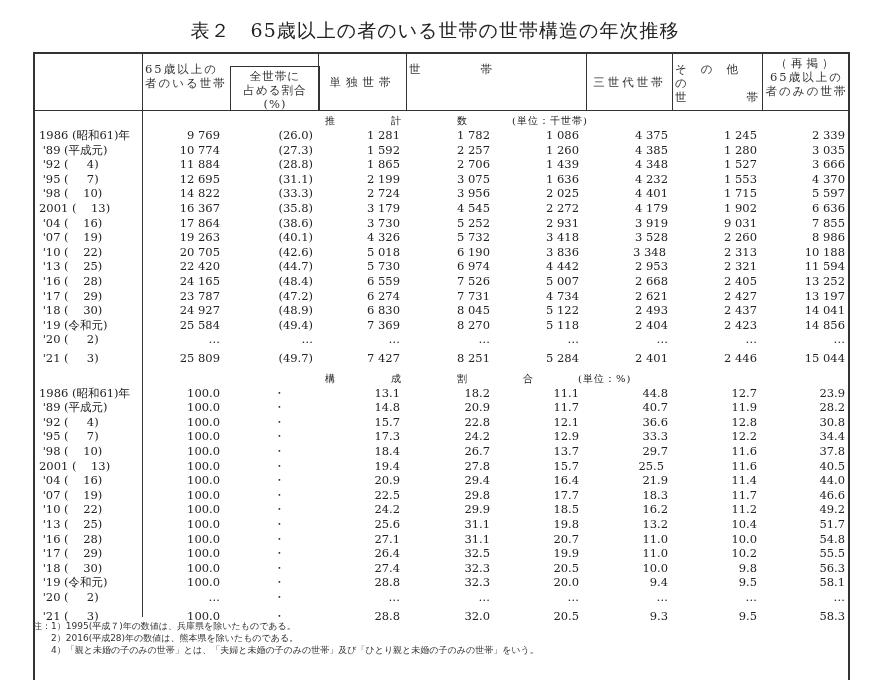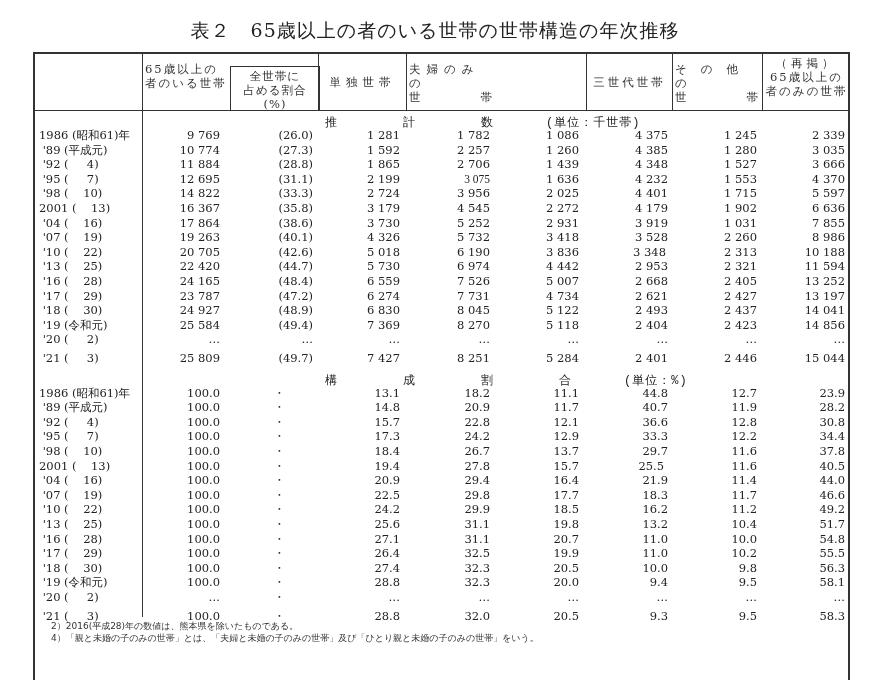--- a/index.html
+++ b/index.html
@@ -14,21 +14,21 @@
            font-size: 11.5px; line-height: 14px; color: #333; padding: 8px 2px 0 2px; letter-spacing: 2px; }
   .hcell.center { display: flex; align-items: center; justify-content: center; padding-top: 0; }
   .hcell.share { top: 12px; height: 44px; border-left: 1.5px solid #333; border-right: 1.5px solid #333; border-top: 1.5px solid #333;
                  text-align: center; padding-top: 2px; letter-spacing: 1px; }
   .spread { display: flex; justify-content: space-between; }
   .body { position: absolute; top: 56px; left: 0; width: 100%; }
   .yearcol { position: absolute; left: 0; top: 0; width: 107px; height: 507px; border-right: 1.5px solid #333; }
   .row { position: absolute; left: 0; width: 815px; height: 14px; font-size: 11.5px; line-height: 14px; }
   .yr { position: absolute; left: 4px; width: 100px; white-space: pre; font-size: 11.5px; }
   .num { position: absolute; text-align: right; white-space: pre; font-family: "DejaVu Serif", "Liberation Serif", serif; font-size: 11.5px; }
-  .sect { position: absolute; font-size: 12px; letter-spacing: 1px; white-space: pre; font-family: Liberation Mono, monospace; }
+  .sect { position: absolute; font-size: 10px; letter-spacing: 1px; white-space: pre; }
   .notes { position: absolute; left: 33px; top: 620px; font-size: 9px; line-height: 12px; color: #333; font-family: "DejaVu Sans", "Liberation Sans", sans-serif; }
   .notes div { white-space: pre; }
 </style>
 </head>
 <body>
 
 <div class="title">表２　65歳以上の者のいる世帯の世帯構造の年次推移</div>
 
 <div class="tbl">
   <div class="hdr">
@@ -39,21 +39,20 @@
     </div>
     <div class="hcell share" style="left:195px;width:90px;">
       <div>全世帯に</div>
       <div>占める割合</div>
       <div>(%)</div>
     </div>
     <div class="hcell center" style="left:283px;width:88px;">
       <span style="letter-spacing:5px;">単独世帯</span>
     </div>
     <div class="hcell" style="left:371px;width:90px;">
-      <div style="letter-spacing:6px;">夫婦のみの</div>
       <div class="spread">
         <span>世</span>
         <span>帯</span>
       </div>
     </div>
     <div class="hcell center" style="left:551px;width:86px;">
       <span style="letter-spacing:3px;">三世代世帯</span>
     </div>
     <div class="hcell" style="left:637px;width:90px;">
       <div style="letter-spacing:14px;">その他の</div>
@@ -103,21 +102,21 @@
         <div class="num" style="right: 271px;">1 439</div>
         <div class="num" style="right: 182px;">4 348</div>
         <div class="num" style="right: 93px;">1 527</div>
         <div class="num" style="right: 5px;">3 666</div>
       </div>
       <div class="row" style="top: 61.8px;">
         <div class="yr"> '95 (     7)</div>
         <div class="num" style="right: 630px;">12 695</div>
         <div class="num" style="right: 537px;">(31.1)</div>
         <div class="num" style="right: 450px;">2 199</div>
-        <div class="num" style="right: 360px; font-family: Liberation Serif, serif;">3 075</div>
+        <div class="num" style="right: 360px;">3 075</div>
         <div class="num" style="right: 271px;">1 636</div>
         <div class="num" style="right: 182px;">4 232</div>
         <div class="num" style="right: 93px;">1 553</div>
         <div class="num" style="right: 5px;">4 370</div>
       </div>
       <div class="row" style="top: 76.4px;">
         <div class="yr"> '98 (    10)</div>
         <div class="num" style="right: 630px;">14 822</div>
         <div class="num" style="right: 537px;">(33.3)</div>
         <div class="num" style="right: 450px;">2 724</div>
@@ -139,21 +138,21 @@
         <div class="num" style="right: 5px;">6 636</div>
       </div>
       <div class="row" style="top: 105.6px;">
         <div class="yr"> '04 (    16)</div>
         <div class="num" style="right: 630px;">17 864</div>
         <div class="num" style="right: 537px;">(38.6)</div>
         <div class="num" style="right: 450px;">3 730</div>
         <div class="num" style="right: 360px;">5 252</div>
         <div class="num" style="right: 271px;">2 931</div>
         <div class="num" style="right: 182px;">3 919</div>
-        <div class="num" style="right: 93px;">1 031</div>
+        <div class="num" style="right: 93px;">9 031</div>
         <div class="num" style="right: 5px;">7 855</div>
       </div>
       <div class="row" style="top: 120.2px;">
         <div class="yr"> '07 (    19)</div>
         <div class="num" style="right: 630px;">19 263</div>
         <div class="num" style="right: 537px;">(40.1)</div>
         <div class="num" style="right: 450px;">4 326</div>
         <div class="num" style="right: 360px;">5 732</div>
         <div class="num" style="right: 271px;">3 418</div>
         <div class="num" style="right: 182px;">3 528</div>
@@ -422,15 +421,16 @@
         <div class="num" style="right: 360px;">32.0</div>
         <div class="num" style="right: 271px;">20.5</div>
         <div class="num" style="right: 182px;">9.3</div>
         <div class="num" style="right: 93px;">9.5</div>
         <div class="num" style="right: 5px;">58.3</div>
       </div>
     </div>
 </div>
 
 <div class="notes">
+  <div>注：1）1995(平成７)年の数値は、兵庫県を除いたものである。</div>
   <div>　　2）2016(平成28)年の数値は、熊本県を除いたものである。</div>
   <div>　　4）「親と未婚の子のみの世帯」とは、「夫婦と未婚の子のみの世帯」及び「ひとり親と未婚の子のみの世帯」をいう。</div>
 </div>
 
 </body></html>

